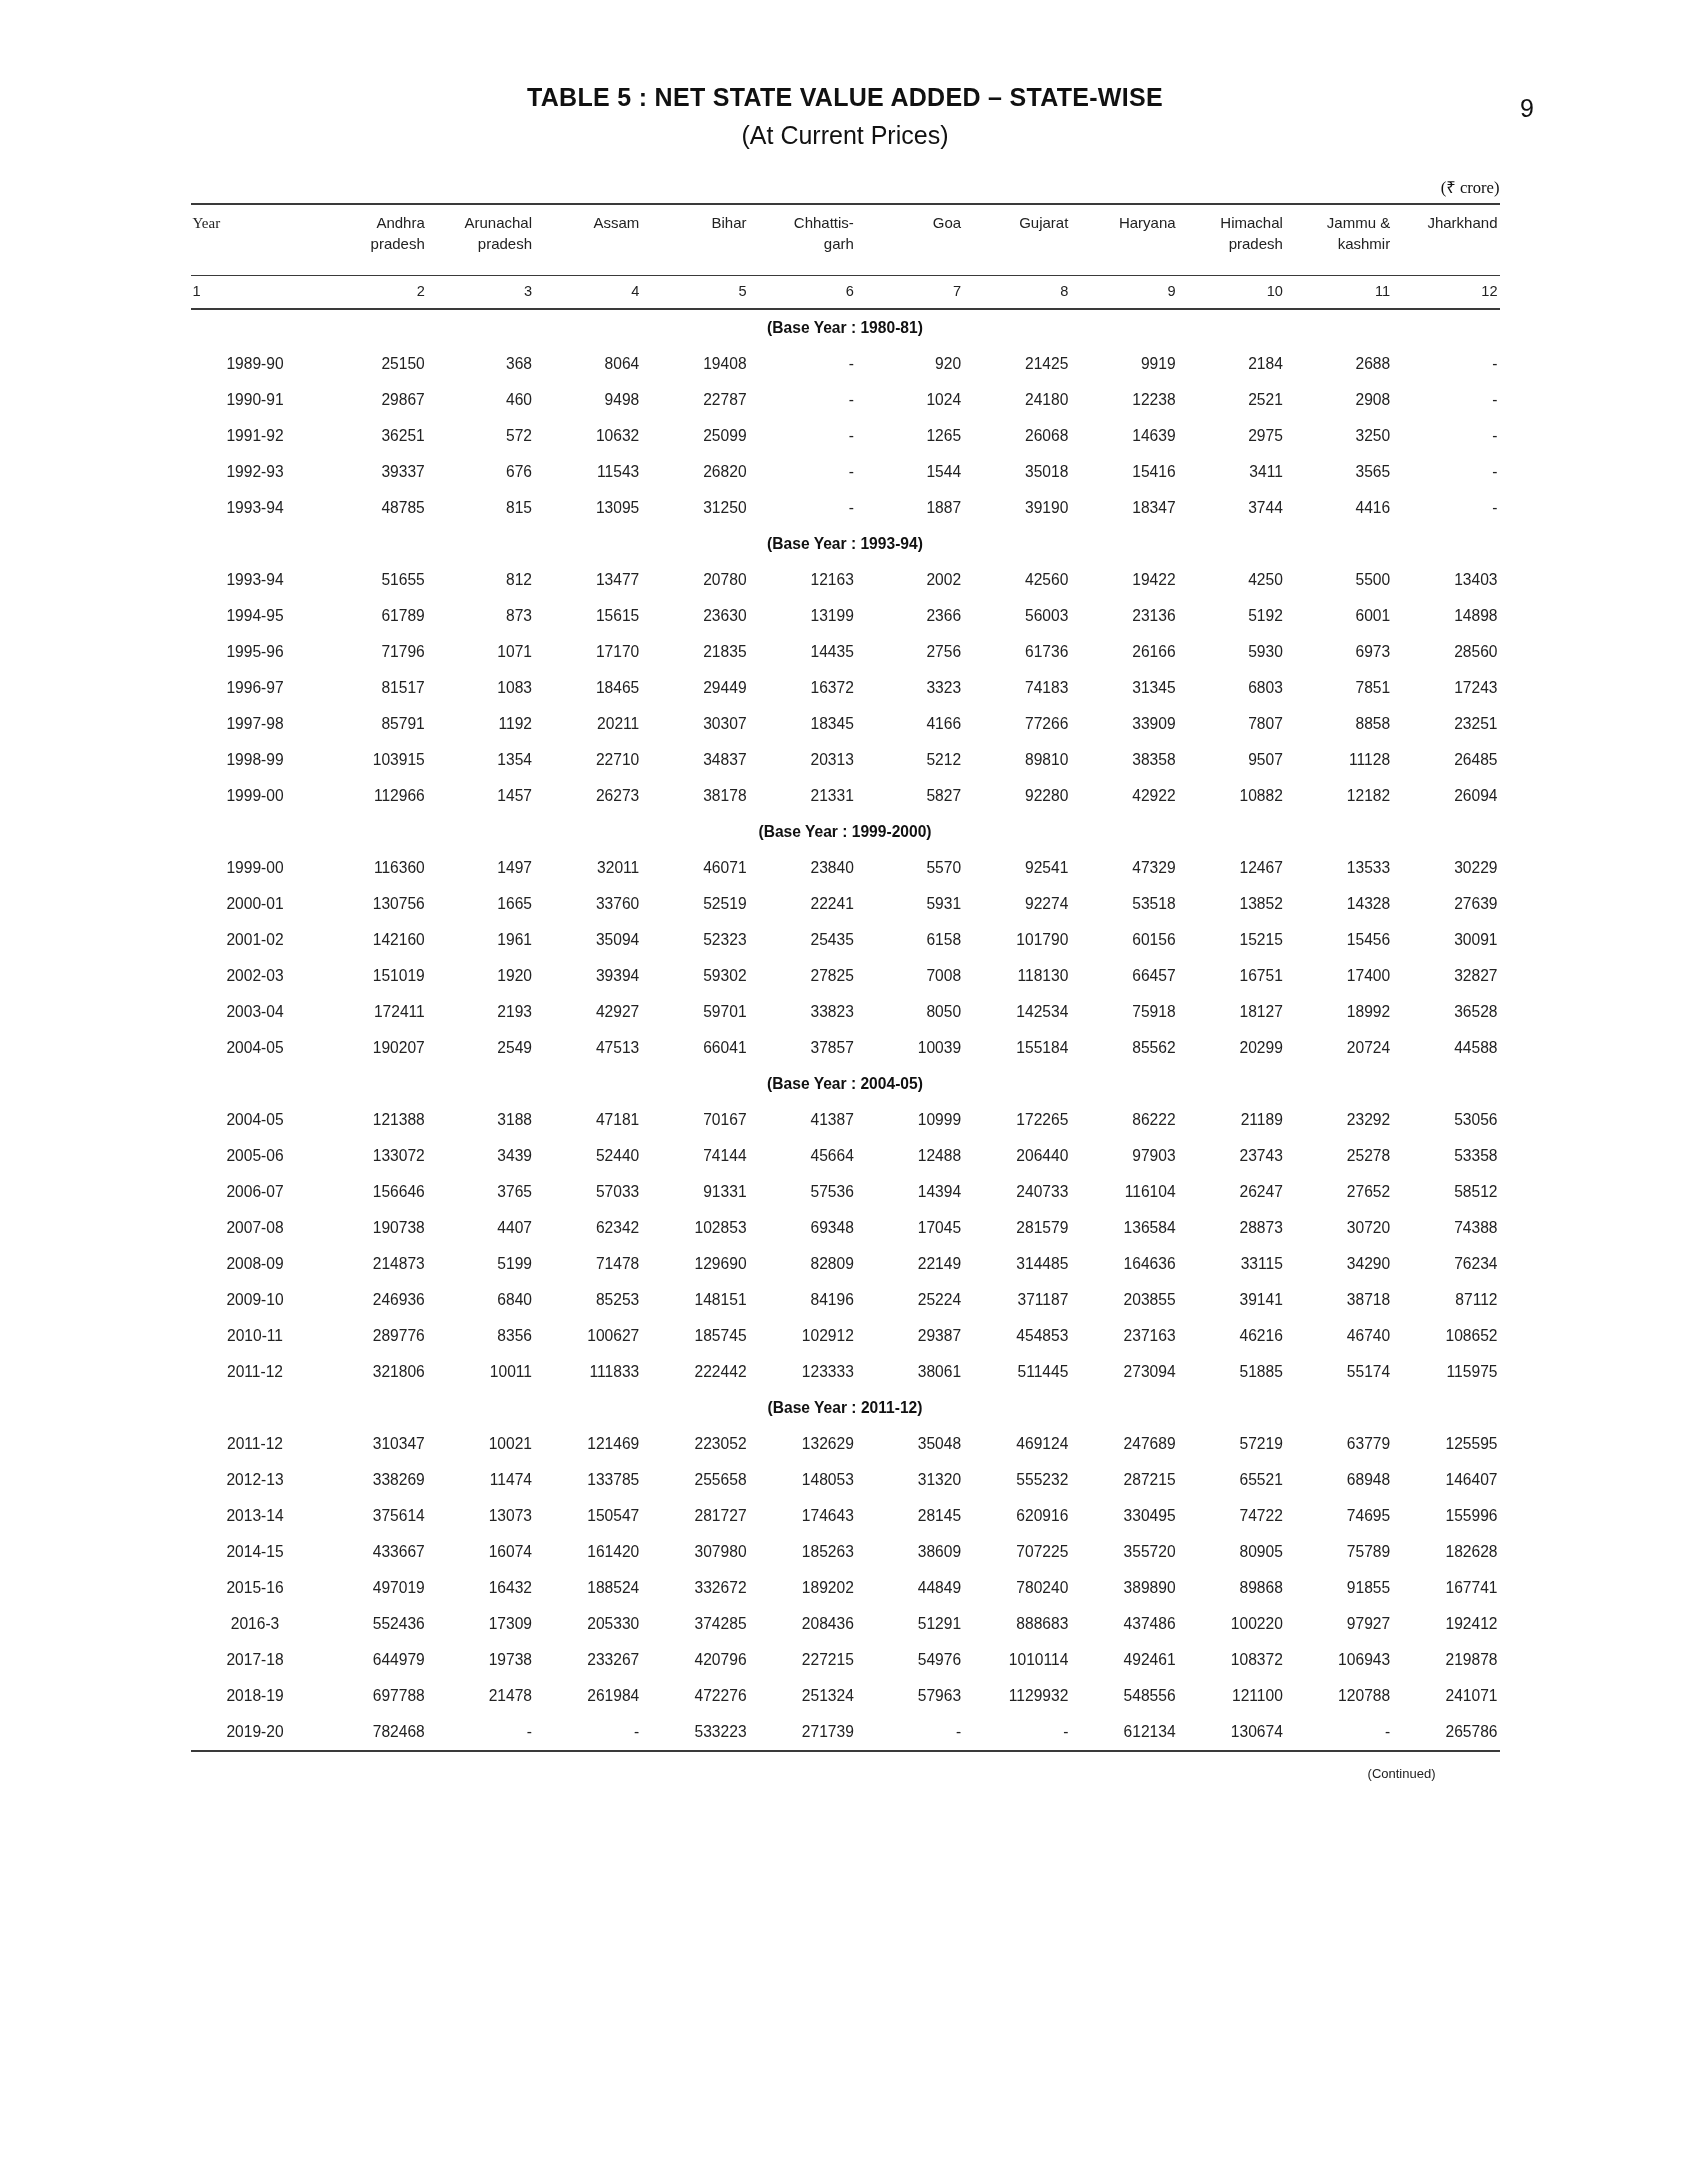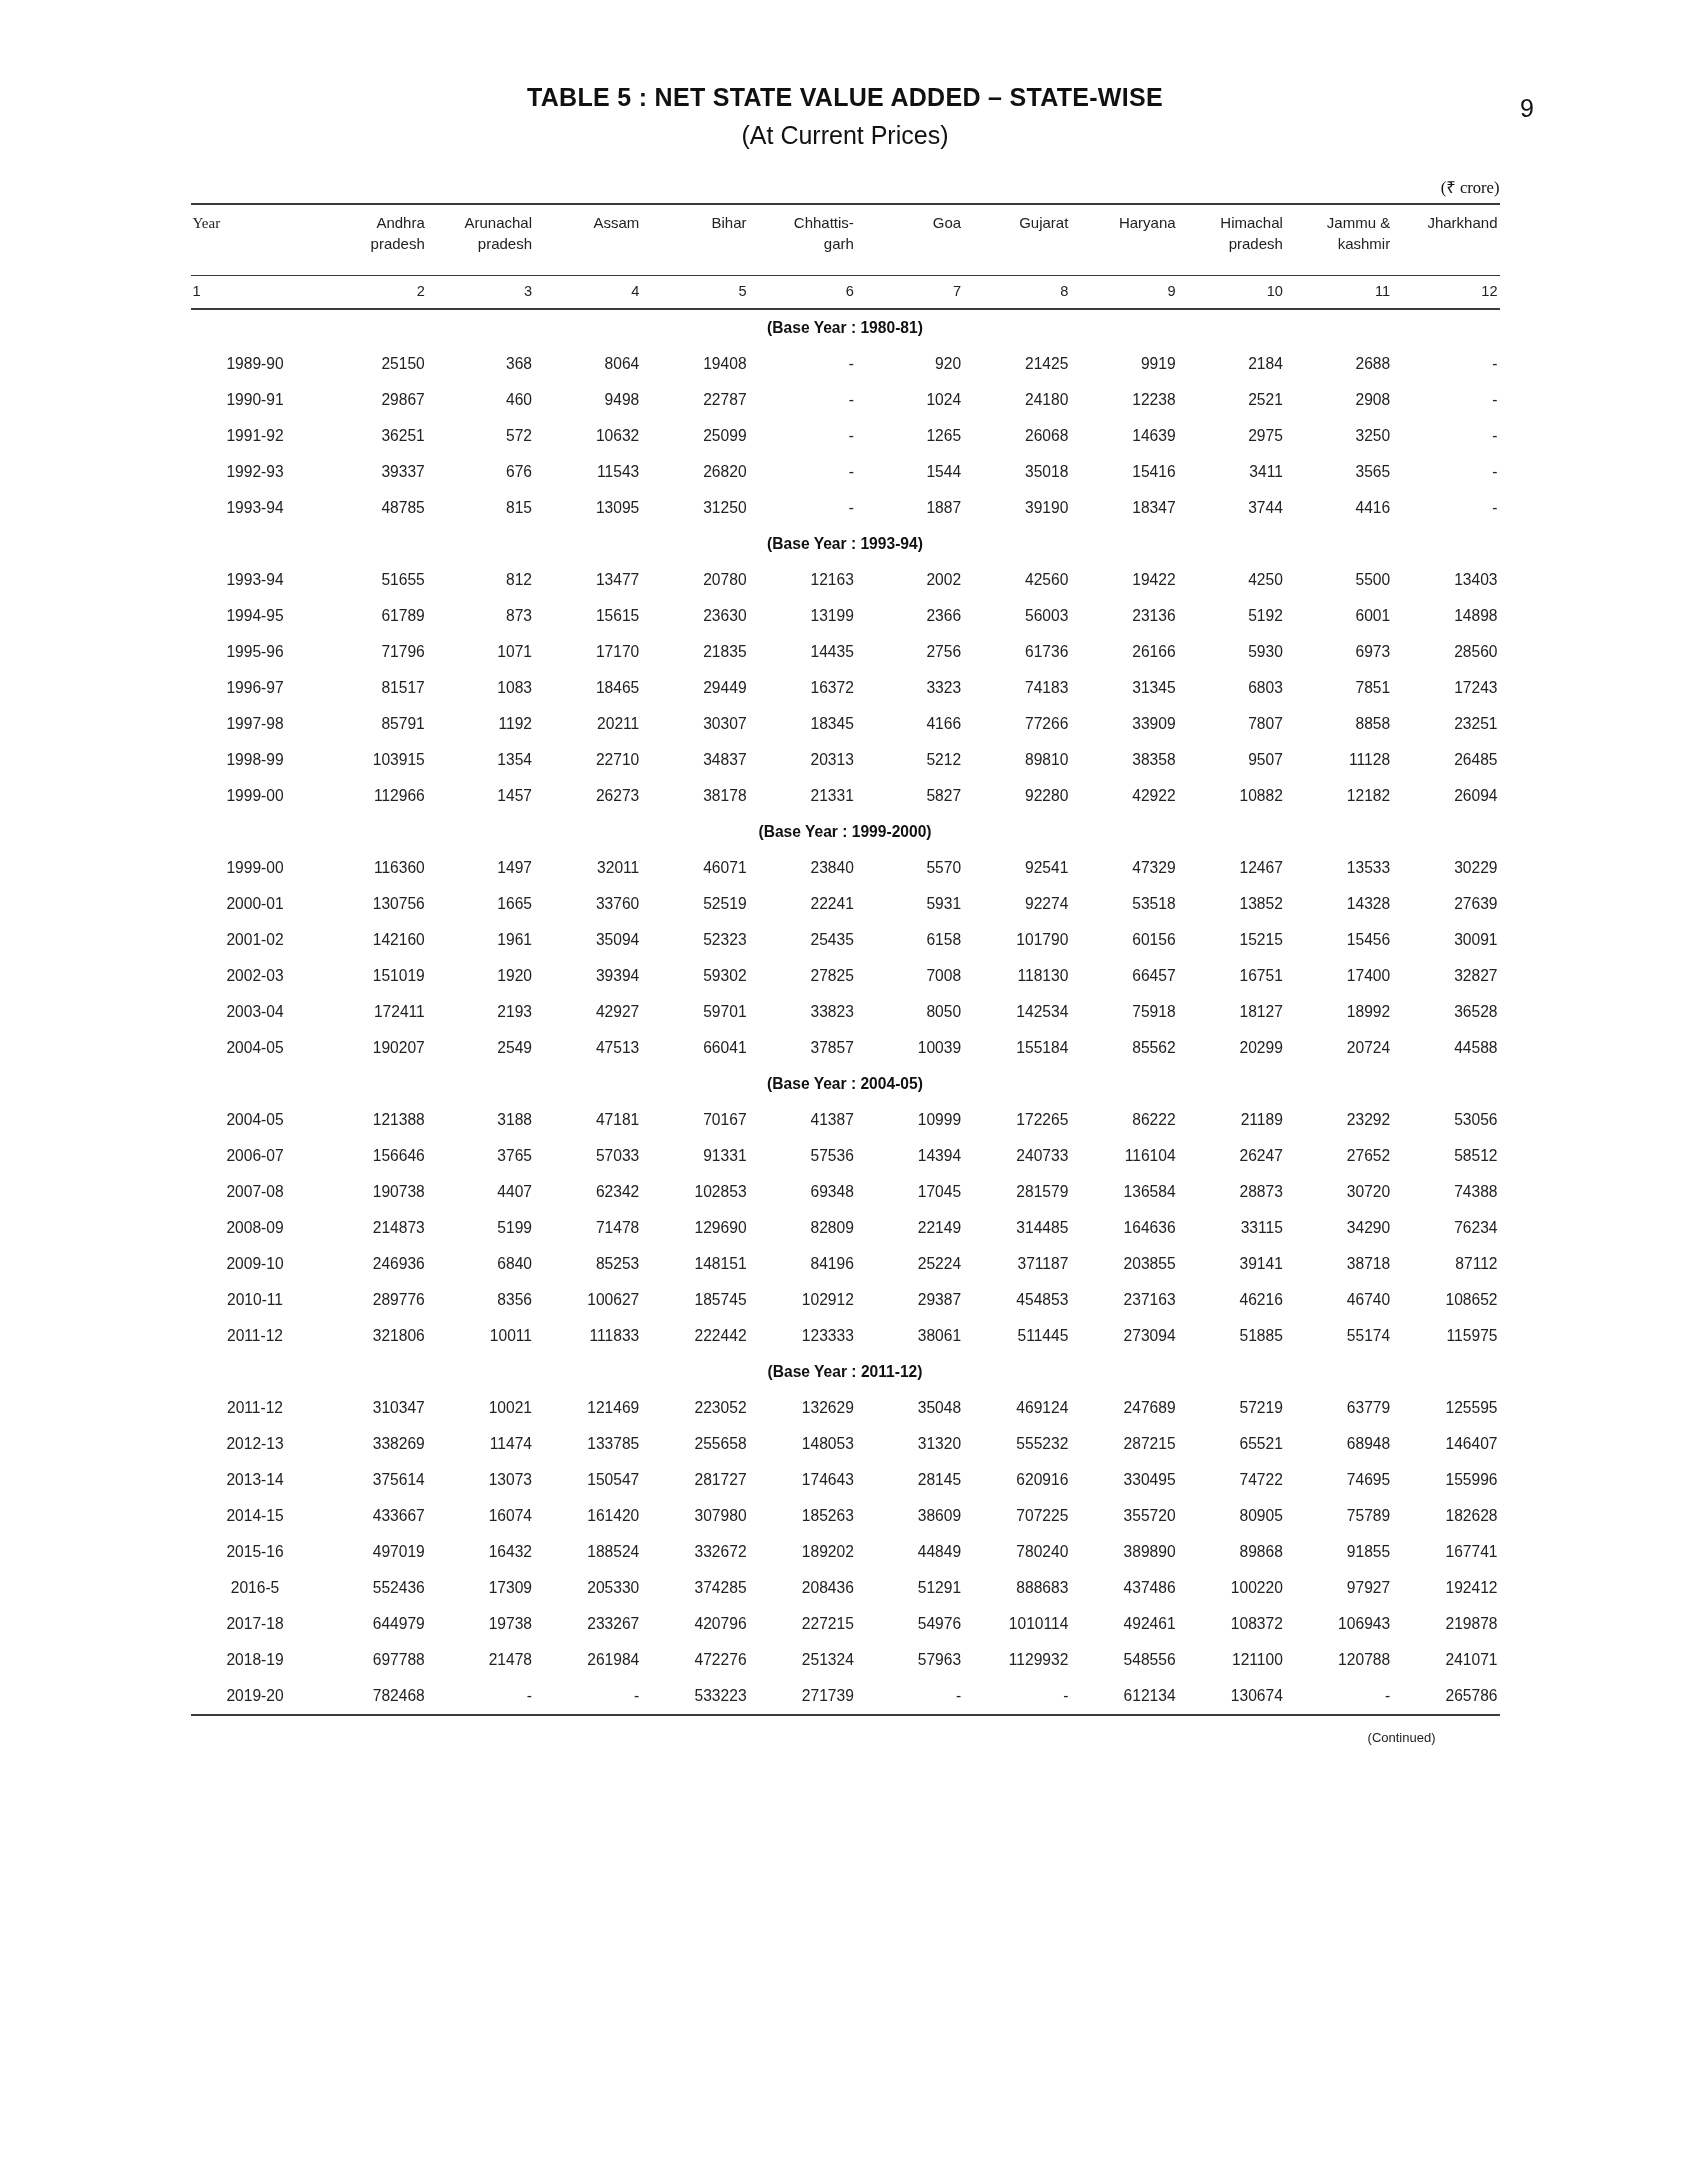--- a/index.html
+++ b/index.html
@@ -390,20 +390,34 @@
             <td class="cell-num">70167</td>
             <td class="cell-num">41387</td>
             <td class="cell-num">10999</td>
             <td class="cell-num">172265</td>
             <td class="cell-num">86222</td>
             <td class="cell-num">21189</td>
             <td class="cell-num">23292</td>
             <td class="cell-num">53056</td>
           </tr>
           <tr>
+            <td class="cell-year">2005-06</td>
+            <td class="cell-num">133072</td>
+            <td class="cell-num">3439</td>
+            <td class="cell-num">52440</td>
+            <td class="cell-num">74144</td>
+            <td class="cell-num">45664</td>
+            <td class="cell-num">12488</td>
+            <td class="cell-num">206440</td>
+            <td class="cell-num">97903</td>
+            <td class="cell-num">23743</td>
+            <td class="cell-num">25278</td>
+            <td class="cell-num">53358</td>
+          </tr>
+          <tr>
             <td class="cell-year">2006-07</td>
             <td class="cell-num">156646</td>
             <td class="cell-num">3765</td>
             <td class="cell-num">57033</td>
             <td class="cell-num">91331</td>
             <td class="cell-num">57536</td>
             <td class="cell-num">14394</td>
             <td class="cell-num">240733</td>
             <td class="cell-num">116104</td>
             <td class="cell-num">26247</td>
@@ -547,21 +561,21 @@
             <td class="cell-num">332672</td>
             <td class="cell-num">189202</td>
             <td class="cell-num">44849</td>
             <td class="cell-num">780240</td>
             <td class="cell-num">389890</td>
             <td class="cell-num">89868</td>
             <td class="cell-num">91855</td>
             <td class="cell-num">167741</td>
           </tr>
           <tr>
-            <td class="cell-year">2016-5</td>
+            <td class="cell-year">2016-3</td>
             <td class="cell-num">552436</td>
             <td class="cell-num">17309</td>
             <td class="cell-num">205330</td>
             <td class="cell-num">374285</td>
             <td class="cell-num">208436</td>
             <td class="cell-num">51291</td>
             <td class="cell-num">888683</td>
             <td class="cell-num">437486</td>
             <td class="cell-num">100220</td>
             <td class="cell-num">97927</td>

